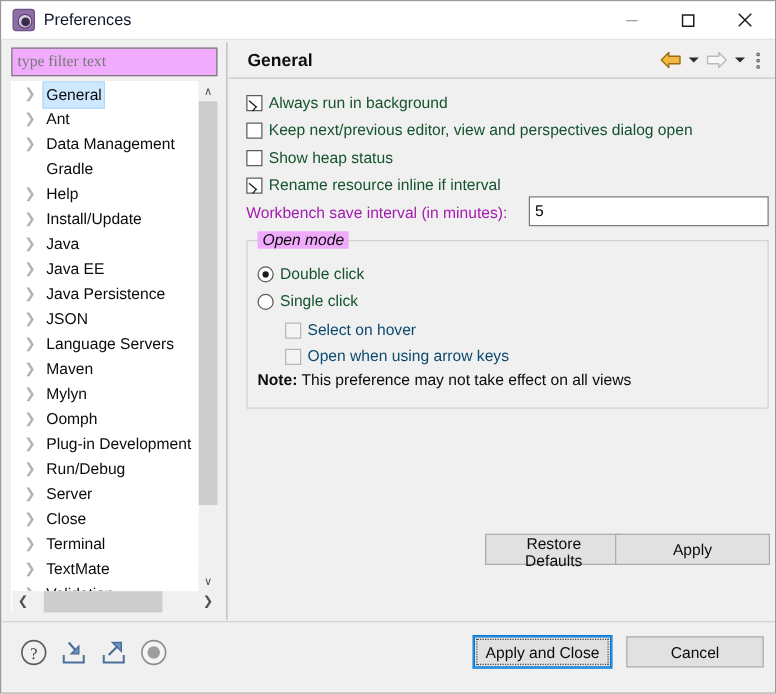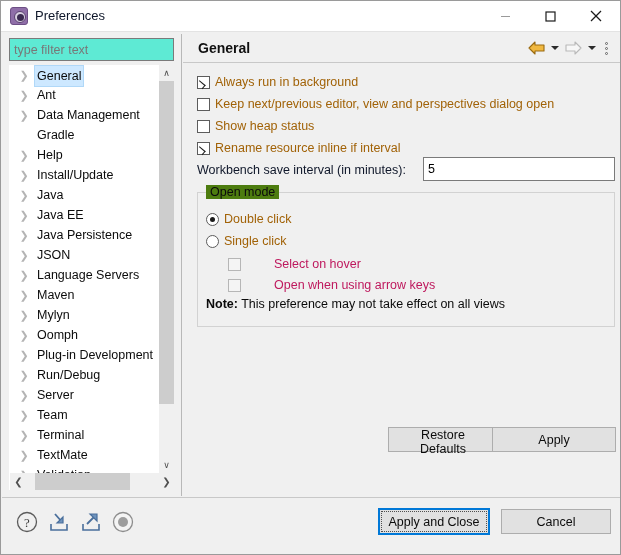--- a/index.html
+++ b/index.html
@@ -68,22 +68,22 @@
   .wbtn svg { display: block; margin: 0 auto; }
 
   
   #filter-wrap {
     position: absolute; left: 8px; top: 37px;
     width: 165px; height: 23px;
   }
   #filter-input {
     width: 165px; height: 23px;
     border: 1px solid #7a7a7a;
-    background: #5eead4;
-    font-family: Liberation Sans, sans-serif;
+    background: #f0abfc;
+    font-family: Liberation Serif, serif;
     font-size: 12.5px;
     color: #000;
     padding: 0 4px;
     outline: none;
   }
   #filter-input::placeholder { color: #787878; opacity: 1; }
 
   #tree-frame {
     position: absolute; left: 8px; top: 64px;
     width: 165px; height: 425px;
@@ -262,53 +262,54 @@
   .cbox.checked::after {
     content: "";
     position: absolute;
     left: 2px; top: 5px;
     width: 4px; height: 7px;
     border-right: 1.6px solid #1b1b1b;
     border-bottom: 1.6px solid #1b1b1b;
     transform: rotate(-50deg) translate(0px, -2px);
   }
   .cbox.disabled { border-color: #b6b6b6; background: #f4f4f4; }
-  .chk-row.disabled .ctext { color: #be185d; margin-left: 28px; }
-  .ctext { font-size: 12.5px; color: #a16207; }
+  .chk-row.disabled .ctext { color: #0c4a6e; }
+  .ctext { font-size: 12.5px; color: #14532d; }
 
   #save-interval-row {
     position: absolute; left: 14px; top: 94px;
     height: 24px;
     display: flex; align-items: center;
   }
-  #save-interval-label { font-size: 12.5px; color: #0f172a; white-space: nowrap; }
+  #save-interval-label { font-size: 12.5px; color: #a21caf; white-space: nowrap; }
   #save-interval-input {
     position: absolute; left: 240px; top: 93px;
     width: 192px; height: 24px;
     border: 1px solid #7a7a7a;
     background: #ffffff;
     font-family: "Liberation Sans", sans-serif;
     font-size: 12.5px;
     color: #000;
     padding: 0 4px;
     outline: none;
   }
 
   
   #openmode-group {
     position: absolute; left: 14px; top: 128px;
     width: 418px; height: 135px;
     border: 1px solid #d2d2d2;
   }
   #openmode-legend {
     position: absolute; left: 8px; top: -8px;
-    background: #4d7c0f;
+    background: #f0abfc;
     padding: 0 4px;
     font-size: 12.5px;
     color: #0b0b0b;
+    font-style: italic;
   }
   .radio-row {
     position: absolute; left: 8px;
     height: 20px;
     display: flex; align-items: center;
     cursor: default;
     white-space: nowrap;
   }
   .rbox {
     width: 13px; height: 13px;
@@ -444,21 +445,21 @@
         <div class="tree-row"><span class="twisty">❯</span><span class="lbl">Java EE</span></div>
         <div class="tree-row"><span class="twisty">❯</span><span class="lbl">Java Persistence</span></div>
         <div class="tree-row"><span class="twisty">❯</span><span class="lbl">JSON</span></div>
         <div class="tree-row"><span class="twisty">❯</span><span class="lbl">Language Servers</span></div>
         <div class="tree-row"><span class="twisty">❯</span><span class="lbl">Maven</span></div>
         <div class="tree-row"><span class="twisty">❯</span><span class="lbl">Mylyn</span></div>
         <div class="tree-row"><span class="twisty">❯</span><span class="lbl">Oomph</span></div>
         <div class="tree-row"><span class="twisty">❯</span><span class="lbl">Plug-in Development</span></div>
         <div class="tree-row"><span class="twisty">❯</span><span class="lbl">Run/Debug</span></div>
         <div class="tree-row"><span class="twisty">❯</span><span class="lbl">Server</span></div>
-        <div class="tree-row"><span class="twisty">❯</span><span class="lbl">Team</span></div>
+        <div class="tree-row"><span class="twisty">❯</span><span class="lbl">Close</span></div>
         <div class="tree-row"><span class="twisty">❯</span><span class="lbl">Terminal</span></div>
         <div class="tree-row"><span class="twisty">❯</span><span class="lbl">TextMate</span></div>
         <div class="tree-row"><span class="twisty">❯</span><span class="lbl">Validation</span></div>
       </div>
 
     <div id="tree-vscroll">
       <div class="sb-arrow sb-up">∧</div>
       <div id="tree-vthumb"></div>
       <div class="sb-arrow sb-down">∨</div>
     </div>

